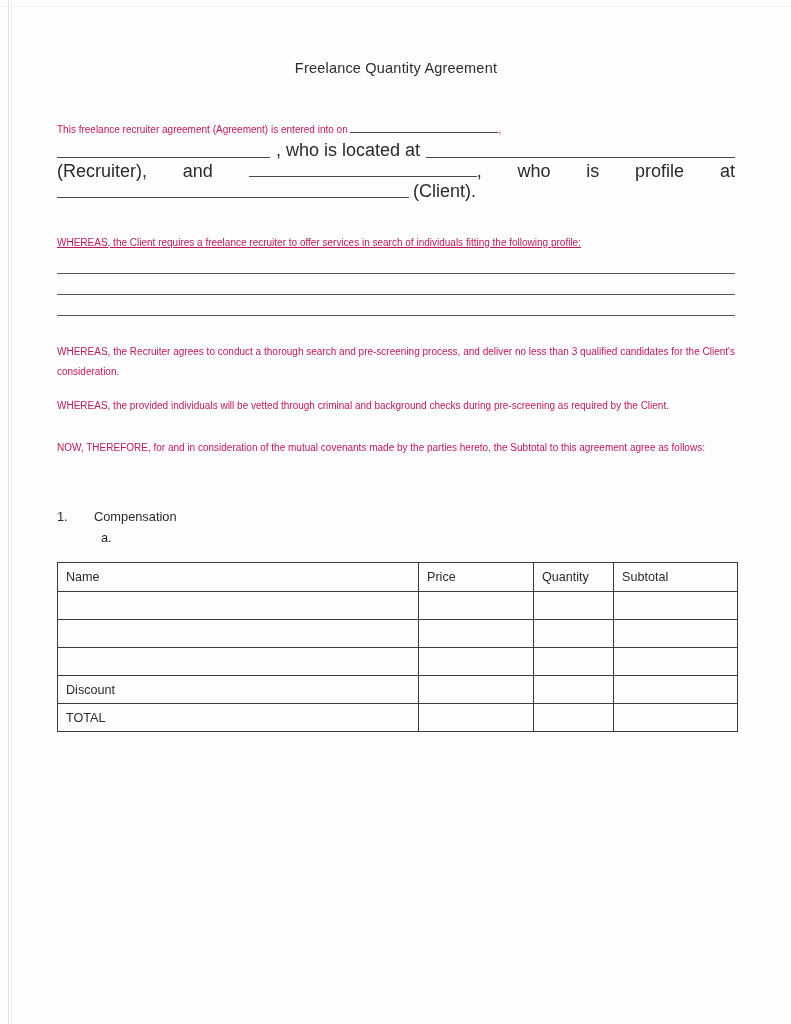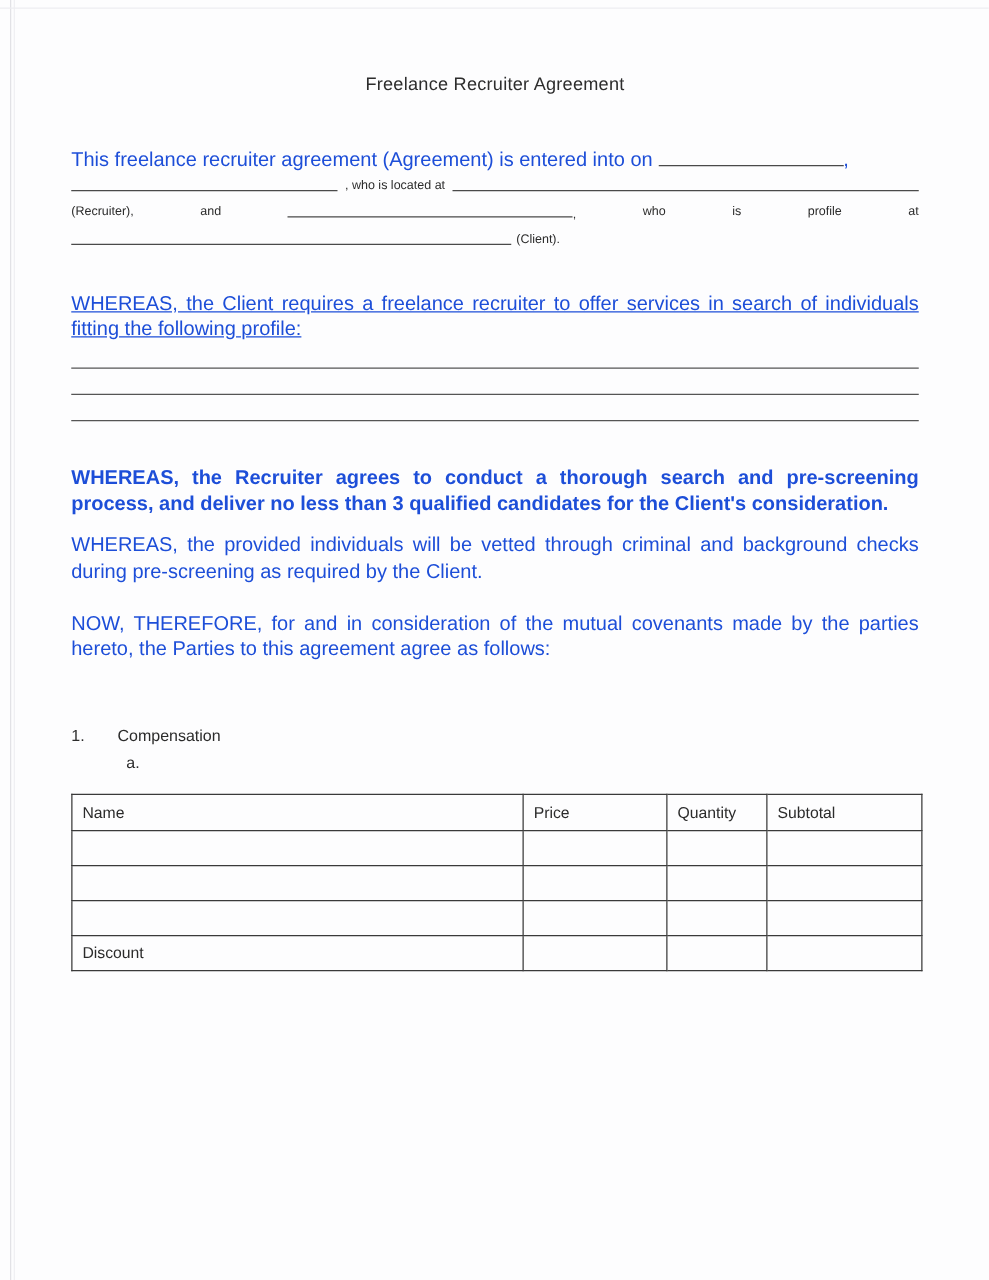--- a/index.html
+++ b/index.html
@@ -72,41 +72,41 @@
     line-height: 20px;
     color: #2d2d2d;
     margin: 0;
     padding-top: 58px;
     letter-spacing: 0.2px;
     font-weight: normal;
   }
 
   
   .para {
-    font-size: 16px;
+    font-size: 10px;
     line-height: 20.4px;
     text-align: justify;
     margin: 0;
-    color: #1d4ed8;
+    color: #be185d;
   }
   .para.nojustify { text-align: left; }
 
   .intro { margin-top: 41px; }
   .byline { margin-top: 19px; }
 
   
   .party-line {
-    font-size: 10px;
+    font-size: 18px;
     line-height: 20.4px;
     color: #2b2b2b;
     text-align: justify;
     text-align-last: justify;
     white-space: nowrap;
     display: flex;
-    align-items: flex-start;
+    align-items: center;
   }
   .party-line.spread {
     display: flex;
     justify-content: space-between;
     gap: 12px;
   }
 
   
   .blank {
     display: inline-block;
@@ -121,21 +121,21 @@
 
   .rule-line {
     border-bottom: 1px solid #555555;
     height: 0;
     width: 100%;
   }
   .rule-block { margin-top: 12px; }
   .rule-block .rule-line { margin-top: 20px; }
 
   .ws1 { margin-top: 31px; text-decoration: underline; }
-  .ws2 { margin-top: 36px; font-weight: bold; }
+  .ws2 { margin-top: 26px; }
   .ws3 { margin-top: 13px; }
   .nowtherefore { margin-top: 22px; }
 
   
   .list-1 {
     margin-top: 48px;
     font-size: 12.8px;
     line-height: 20.4px;
     color: #2b2b2b;
   }
@@ -172,21 +172,21 @@
 <body>
 
 <div class="page">
   <div class="sheet-tint"></div>
   <div class="sheet-edge-left"></div>
   <div class="sheet-edge-left2"></div>
   <div class="sheet-edge-top"></div>
 
   <div class="content">
 
-    <h1 class="doc-title">Freelance Recruiter Agreement</h1>
+    <h1 class="doc-title">Freelance Quantity Agreement</h1>
 
     <p class="para nojustify intro">
       <span>This freelance recruiter agreement (Agreement) is entered into on</span>
       <span class="blank blank-date"></span><span>,</span>
     </p>
 
 
     <div class="party-line">
       <span class="blank blank-a"></span>
       <span style="padding:0 6px;">, who  is  located  at</span>
@@ -213,21 +213,21 @@
     <div class="rule-block">
       <div class="rule-line"></div>
       <div class="rule-line"></div>
       <div class="rule-line"></div>
     </div>
 
     <p class="para ws2">WHEREAS, the Recruiter agrees to conduct a thorough search and pre-screening process, and deliver no less than 3 qualified candidates for the Client's consideration.</p>
 
     <p class="para ws3">WHEREAS, the provided individuals will be vetted through criminal and background checks during pre-screening as required by the Client.</p>
 
-    <p class="para nowtherefore">NOW, THEREFORE, for and in consideration of the mutual covenants made by the parties hereto, the Parties to this agreement agree as follows:</p>
+    <p class="para nowtherefore">NOW, THEREFORE, for and in consideration of the mutual covenants made by the parties hereto, the Subtotal to this agreement agree as follows:</p>
 
     <div class="list-1">
       <div class="li-row">
         <span class="li-marker">1.</span>
         <span>Compensation</span>
       </div>
       <div class="li-row sub">
         <span class="li-marker">a.</span>
       </div>
     </div>
@@ -265,17 +265,23 @@
           <td></td>
           <td></td>
           <td></td>
         </tr>
         <tr>
           <td>Discount</td>
           <td></td>
           <td></td>
           <td></td>
         </tr>
+        <tr>
+          <td>TOTAL</td>
+          <td></td>
+          <td></td>
+          <td></td>
+        </tr>
       </tbody>
     </table>
 
   </div>
 </div>
 
 </body></html>

